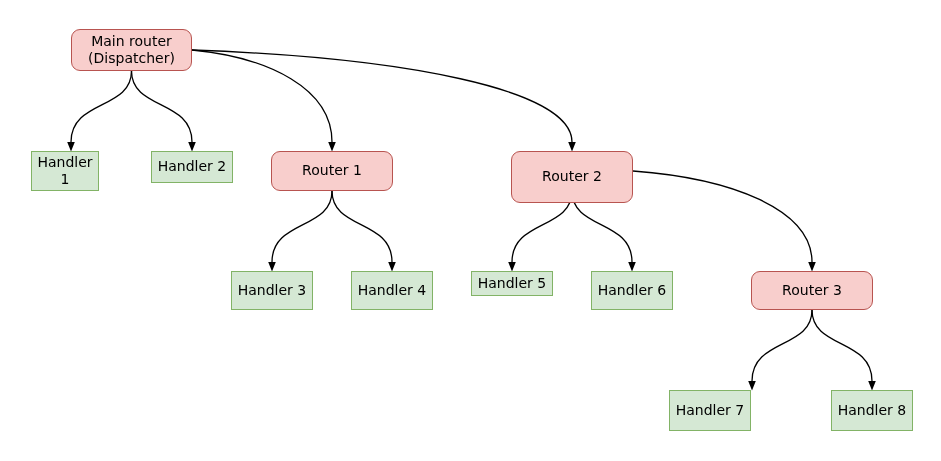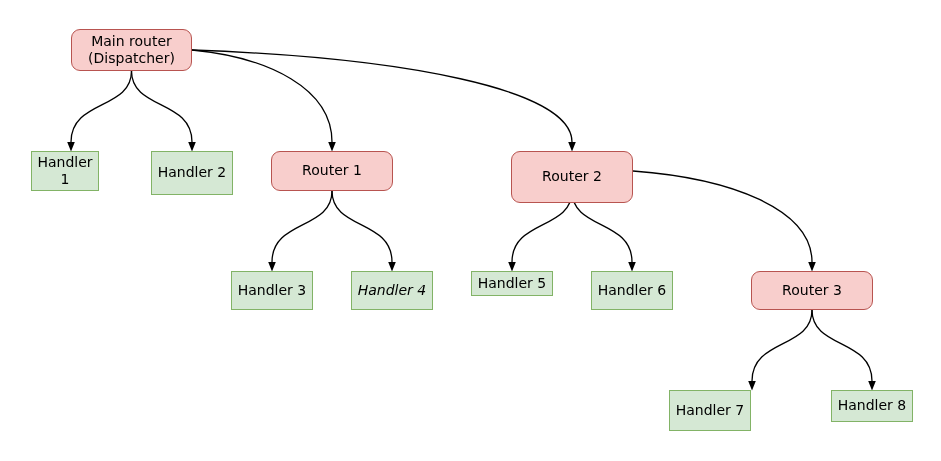--- a/index.html
+++ b/index.html
@@ -58,24 +58,24 @@
         <path d="M 572 191 C 572 230.05, 632 219.4, 632 262" class="edge" marker-end="url(#arrow)"></path>
         <path d="M 633 171 C 731.45 178.28, 812 209.22, 812 262" class="edge" marker-end="url(#arrow)"></path>
         <path d="M 812 310 C 812 349.05, 752 338.4, 752 381" class="edge" marker-end="url(#arrow)"></path>
         <path d="M 812 310 C 812 349.05, 872 338.4, 872 381" class="edge" marker-end="url(#arrow)"></path>
       </g>
   </svg>
   <div id="node-layer">
       <div class="node router" style="left: 71px; top: 29px; width: 121px; height: 42px;"><span>Main router
 (Dispatcher)</span></div>
       <div class="node handler" style="left: 31px; top: 151px; width: 68px; height: 40px;"><span>Handler 1</span></div>
-      <div class="node handler" style="left: 151px; top: 151px; width: 82px; height: 44px;"><span>Handler 2</span></div>
+      <div class="node handler" style="left: 151px; top: 151px; width: 82px; height: 32px;"><span>Handler 2</span></div>
       <div class="node router" style="left: 271px; top: 151px; width: 122px; height: 40px;"><span>Router 1</span></div>
       <div class="node router" style="left: 511px; top: 151px; width: 122px; height: 52px;"><span>Router 2</span></div>
       <div class="node handler" style="left: 231px; top: 271px; width: 82px; height: 39px; align-items: center;"><span>Handler 3</span></div>
-      <div class="node handler" style="left: 351px; top: 271px; width: 82px; height: 39px; font-style: italic;"><span>Handler 4</span></div>
+      <div class="node handler" style="left: 351px; top: 271px; width: 82px; height: 39px;"><span>Handler 4</span></div>
       <div class="node handler" style="left: 471px; top: 271px; width: 82px; height: 25px;"><span>Handler 5</span></div>
       <div class="node handler" style="left: 591px; top: 271px; width: 82px; height: 39px;"><span>Handler 6</span></div>
       <div class="node router" style="left: 751px; top: 271px; width: 122px; height: 39px;"><span>Router 3</span></div>
       <div class="node handler" style="left: 669px; top: 390px; width: 82px; height: 41px;"><span>Handler 7</span></div>
-      <div class="node handler" style="left: 831px; top: 390px; width: 82px; height: 32px;"><span>Handler 8</span></div>
+      <div class="node handler" style="left: 831px; top: 390px; width: 82px; height: 41px;"><span>Handler 8</span></div>
     </div>
 </div>
 
 </body></html>

